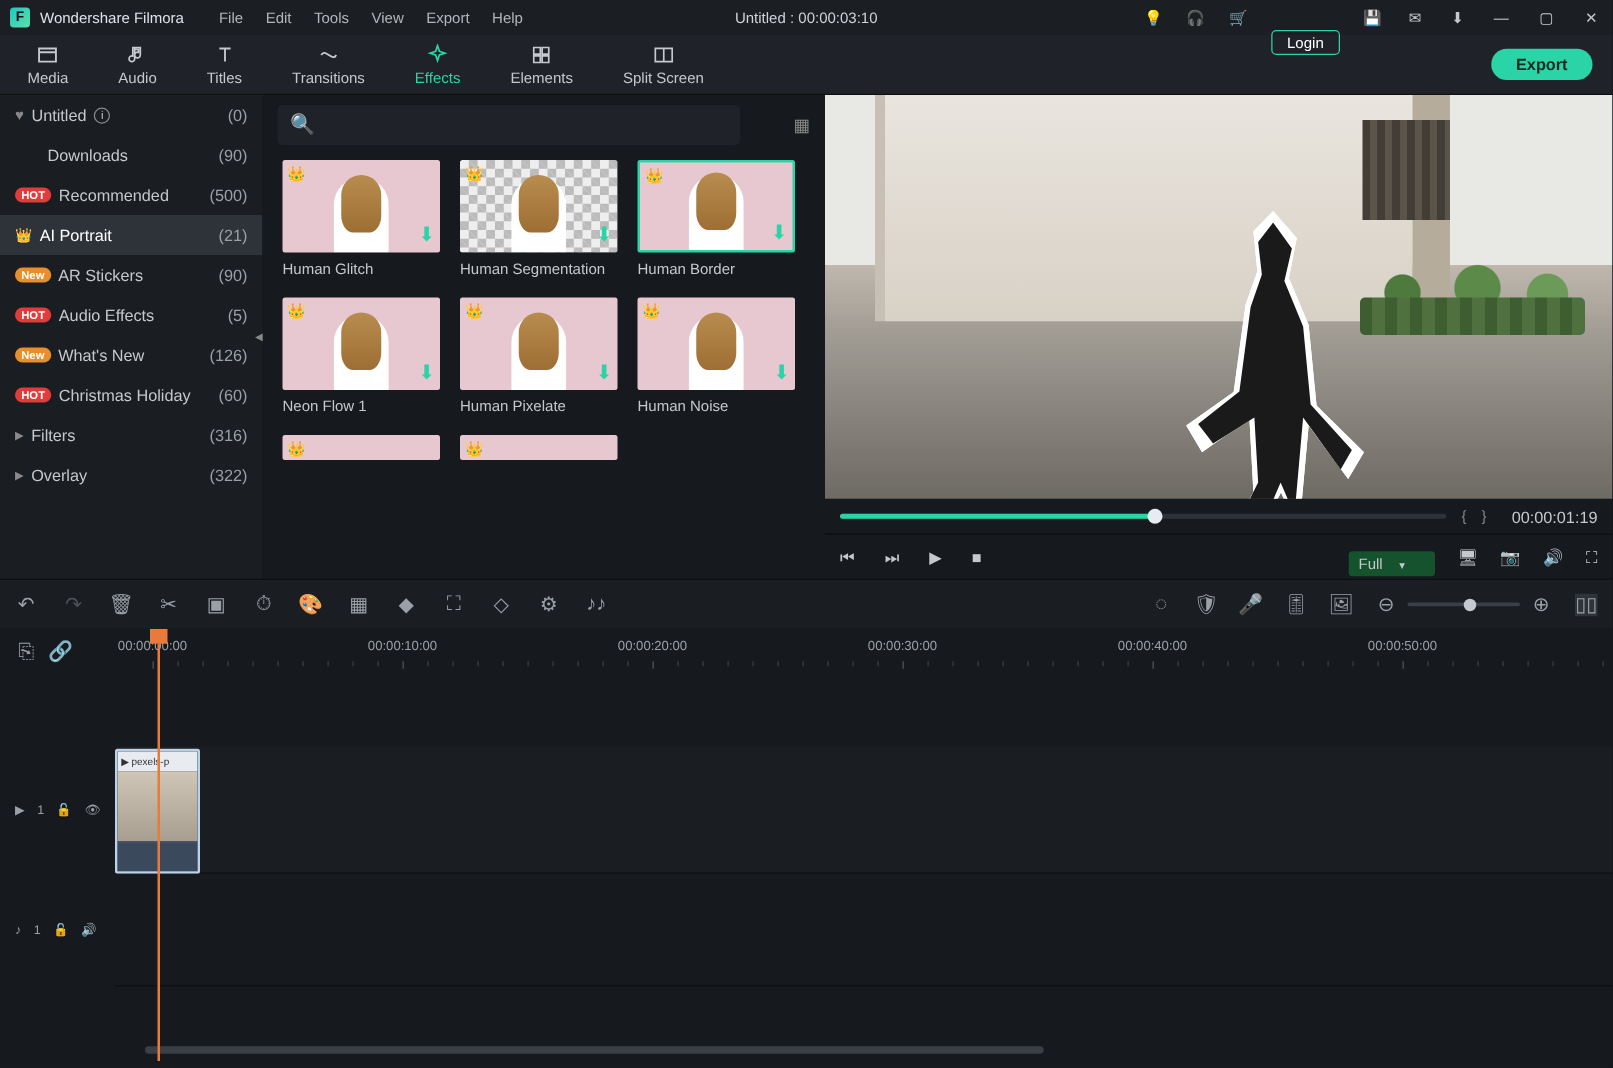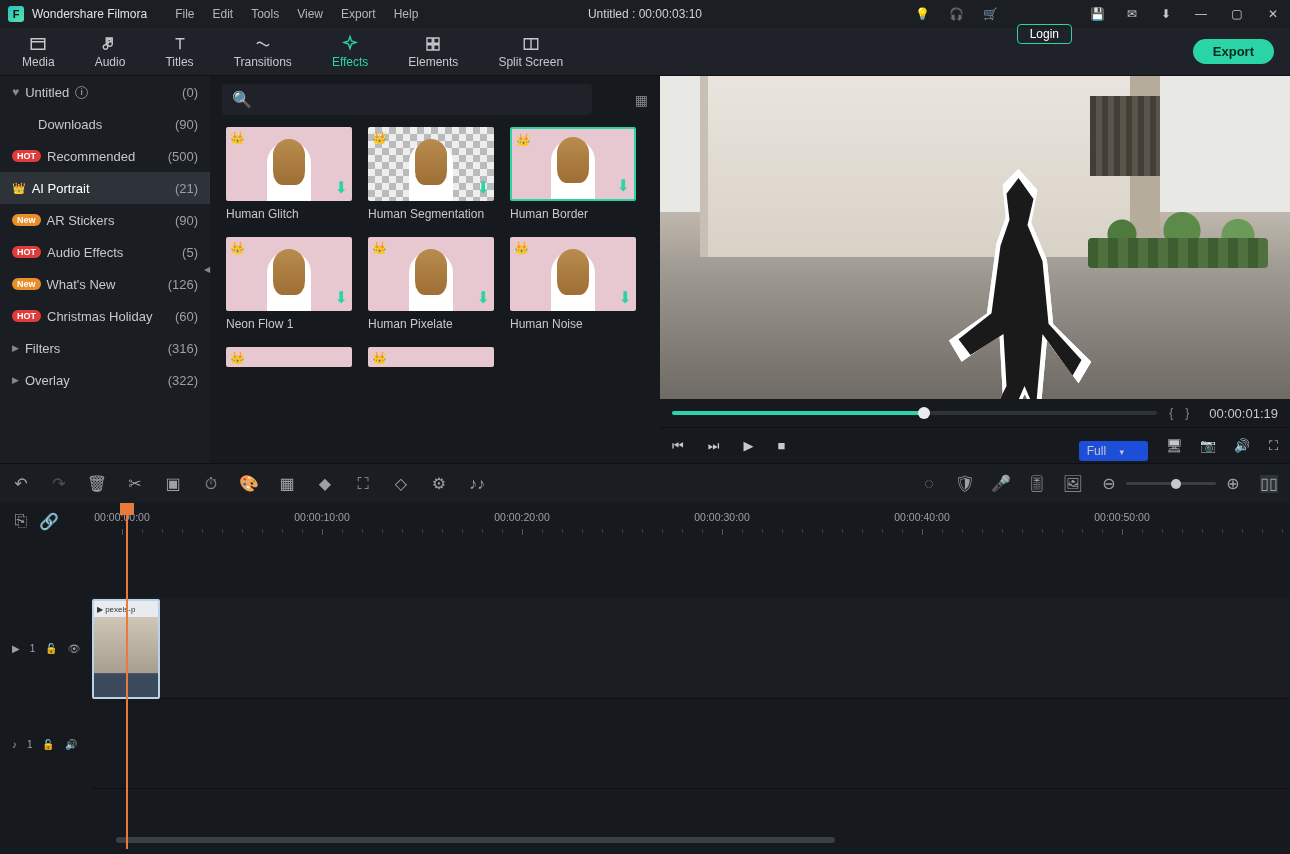--- a/index.html
+++ b/index.html
@@ -71,21 +71,21 @@
 .dancer-body { position: absolute; inset: 0; background: #1a1a1a; clip-path: polygon(50% 2%, 60% 10%, 56% 20%, 66% 34%, 70% 58%, 92% 72%, 86% 78%, 66% 62%, 62% 88%, 74% 98%, 66% 98%, 54% 82%, 42% 98%, 28% 98%, 42% 82%, 40% 62%, 18% 70%, 10% 64%, 32% 54%, 38% 28%, 44% 18%, 42% 8%); }
 .preview-seek { height: 28px; display: flex; align-items: center; padding: 0 12px; background: #16191d; }
 .seek-track { flex: 1; height: 4px; background: #2e333a; border-radius: 2px; position: relative; }
 .seek-fill { position: absolute; left: 0; top: 0; height: 100%; width: 52%; background: #2bd4a7; border-radius: 2px; }
 .seek-thumb { position: absolute; left: 52%; top: 50%; transform: translate(-50%,-50%); width: 12px; height: 12px; background: #e8ebef; border-radius: 50%; }
 .seek-braces { margin-left: 12px; display: flex; gap: 12px; color: #888; font-size: 12px; }
 .seek-time { margin-left: 20px; color: #c5c8cc; font-size: 13px; }
 .preview-ctrl { height: 36px; display: flex; align-items: center; padding: 0 12px; gap: 24px; background: #16191d; border-top: 1px solid #0d0f12; }
 .pc-btn { cursor: pointer; color: #c5c8cc; font-size: 13px; display: inline-flex; }
 .pc-right { margin-left: auto; display: flex; align-items: center; gap: 18px; }
-.pc-select { background: #1d4ed8; border: none; color: #c5c8cc; padding: 3px 24px 3px 8px; font-size: 12px; border-radius: 3px; cursor: pointer; position: relative; margin-top: 11px; }
+.pc-select { background: #14532d; border: none; color: #c5c8cc; padding: 3px 24px 3px 8px; font-size: 12px; border-radius: 3px; cursor: pointer; position: relative; margin-top: 11px; }
 
 
 .tl-toolbar { height: 40px; background: #1a1d22; display: flex; align-items: center; padding: 0 12px; gap: 20px; border-top: 1px solid #0d0f12; }
 .tl-tool { width: 18px; height: 18px; display: inline-flex; align-items: center; justify-content: center; cursor: pointer; color: #9ba0a6; }
 .tl-right { margin-left: auto; display: flex; align-items: center; gap: 18px; }
 .tl-zoom { display: flex; align-items: center; gap: 8px; }
 .tl-zoom-track { width: 90px; height: 3px; background: #3a3f46; position: relative; border-radius: 2px; }
 .tl-zoom-thumb { position: absolute; left: 55%; top: 50%; transform: translate(-50%,-50%); width: 10px; height: 10px; background: #c5c8cc; border-radius: 50%; }
 
 

